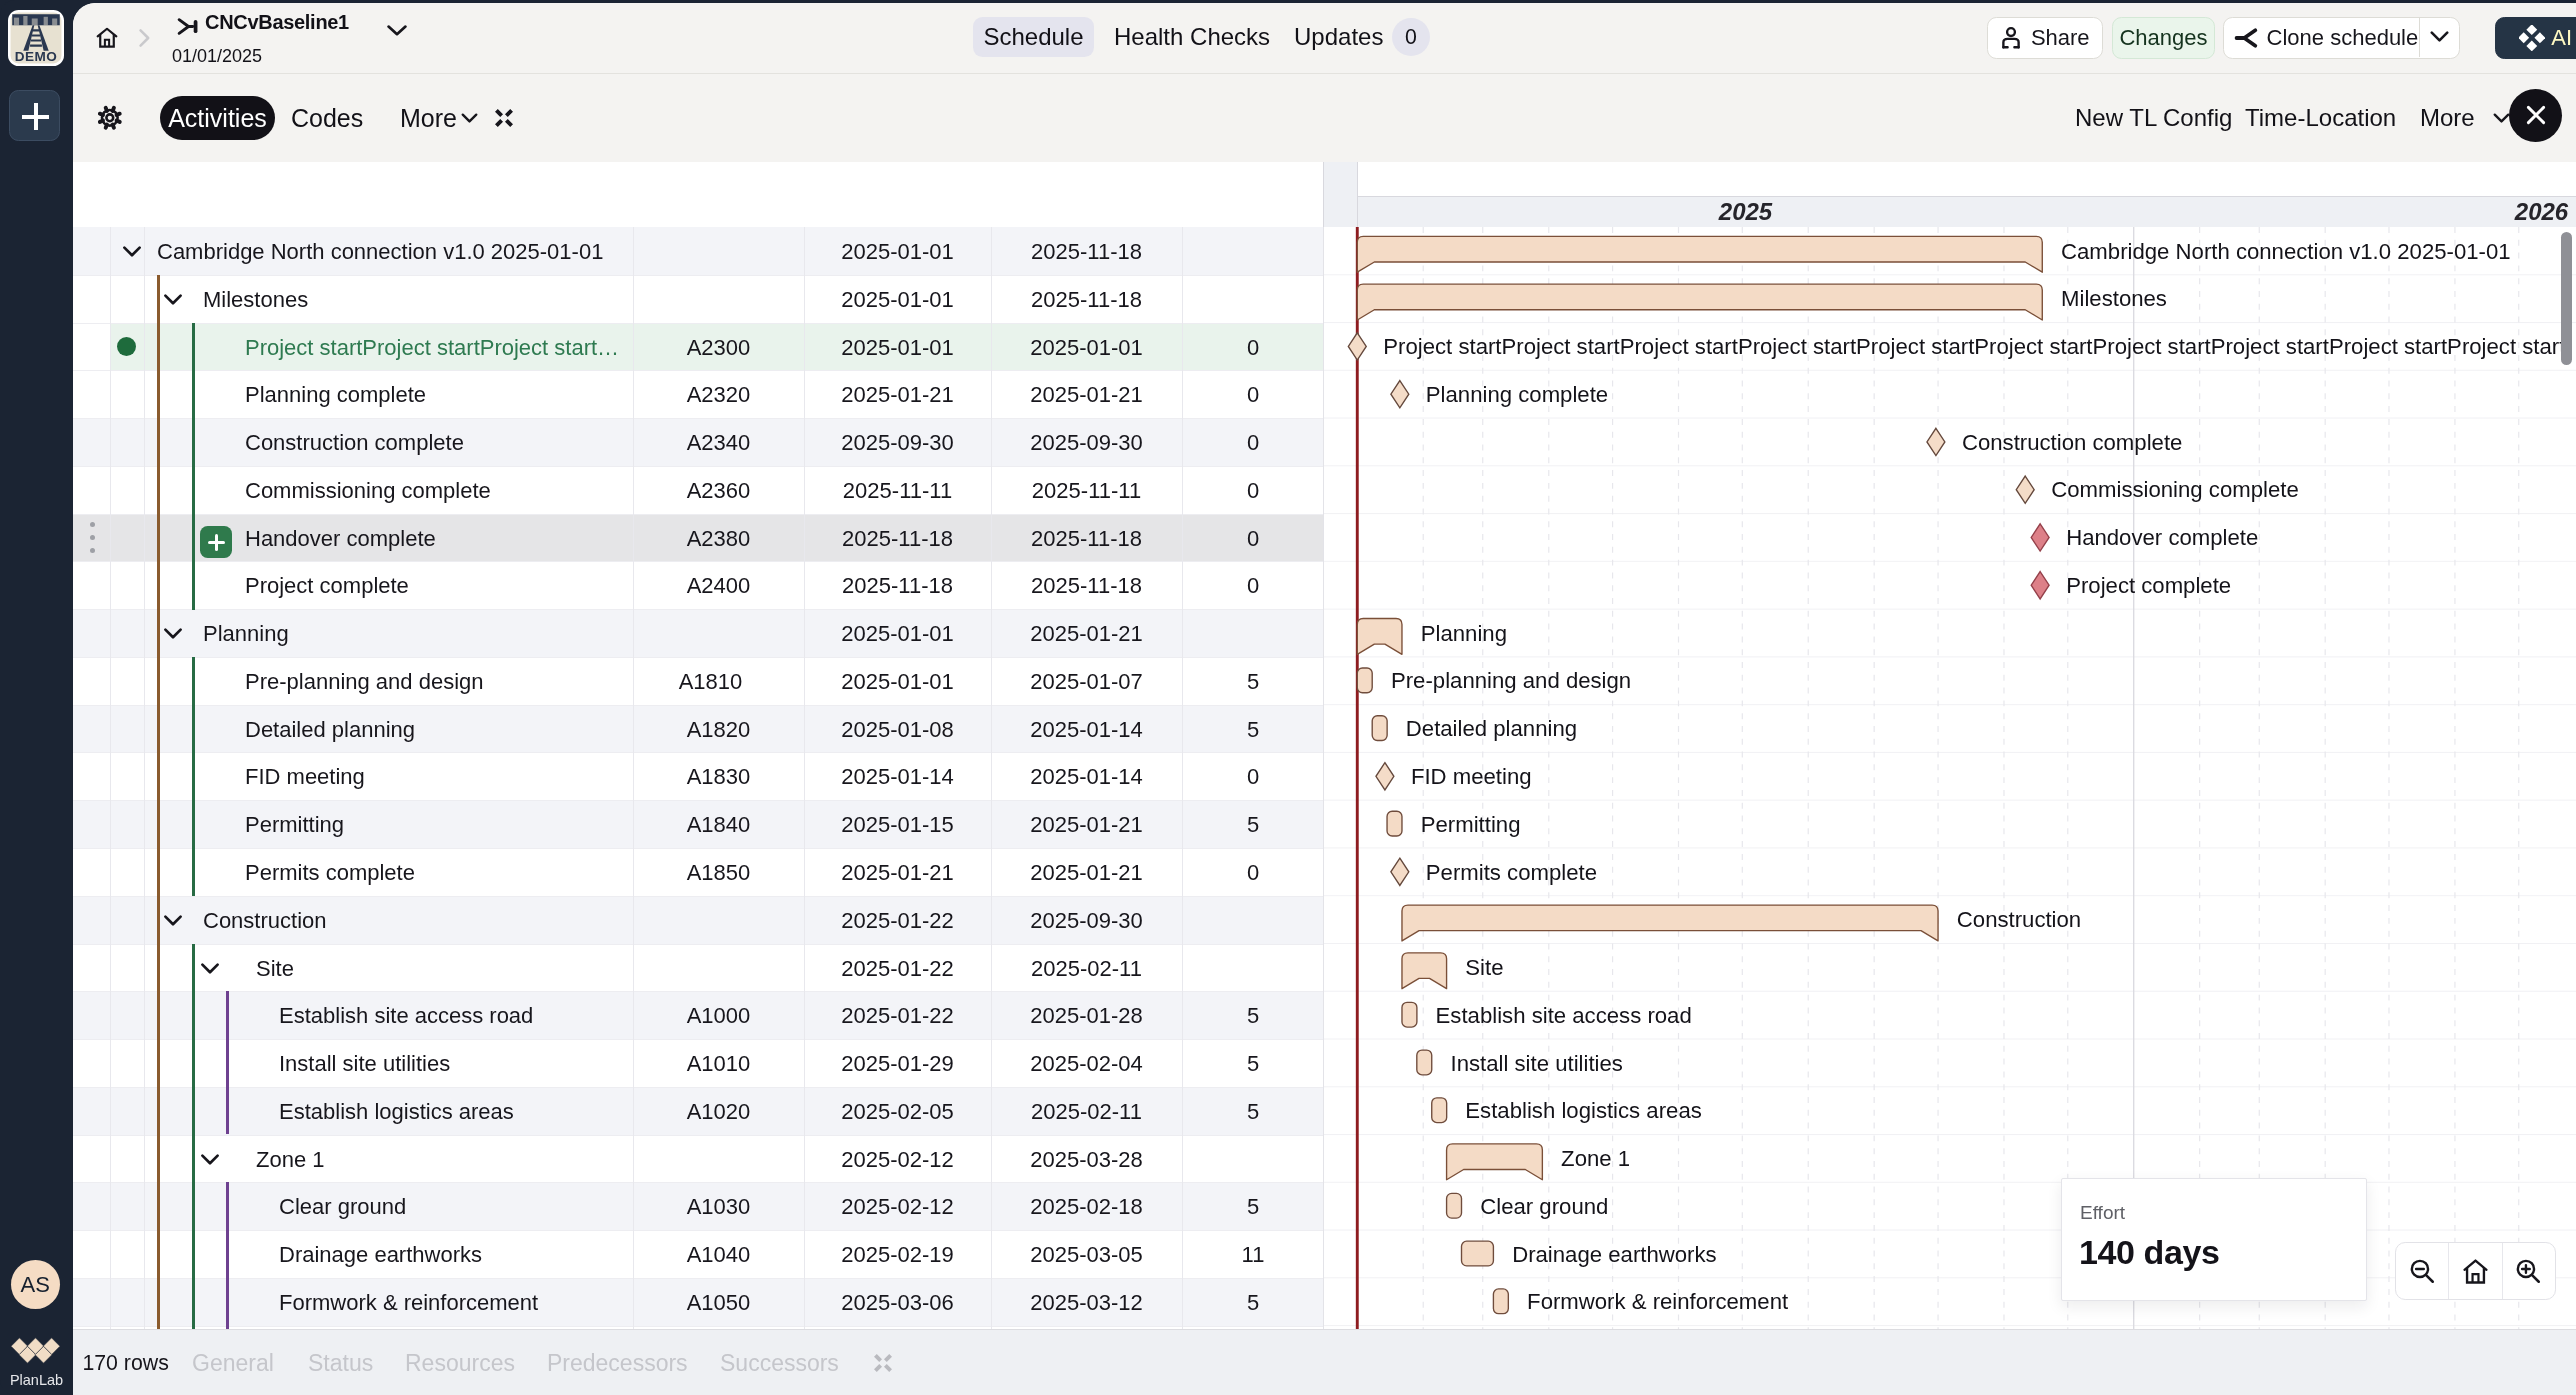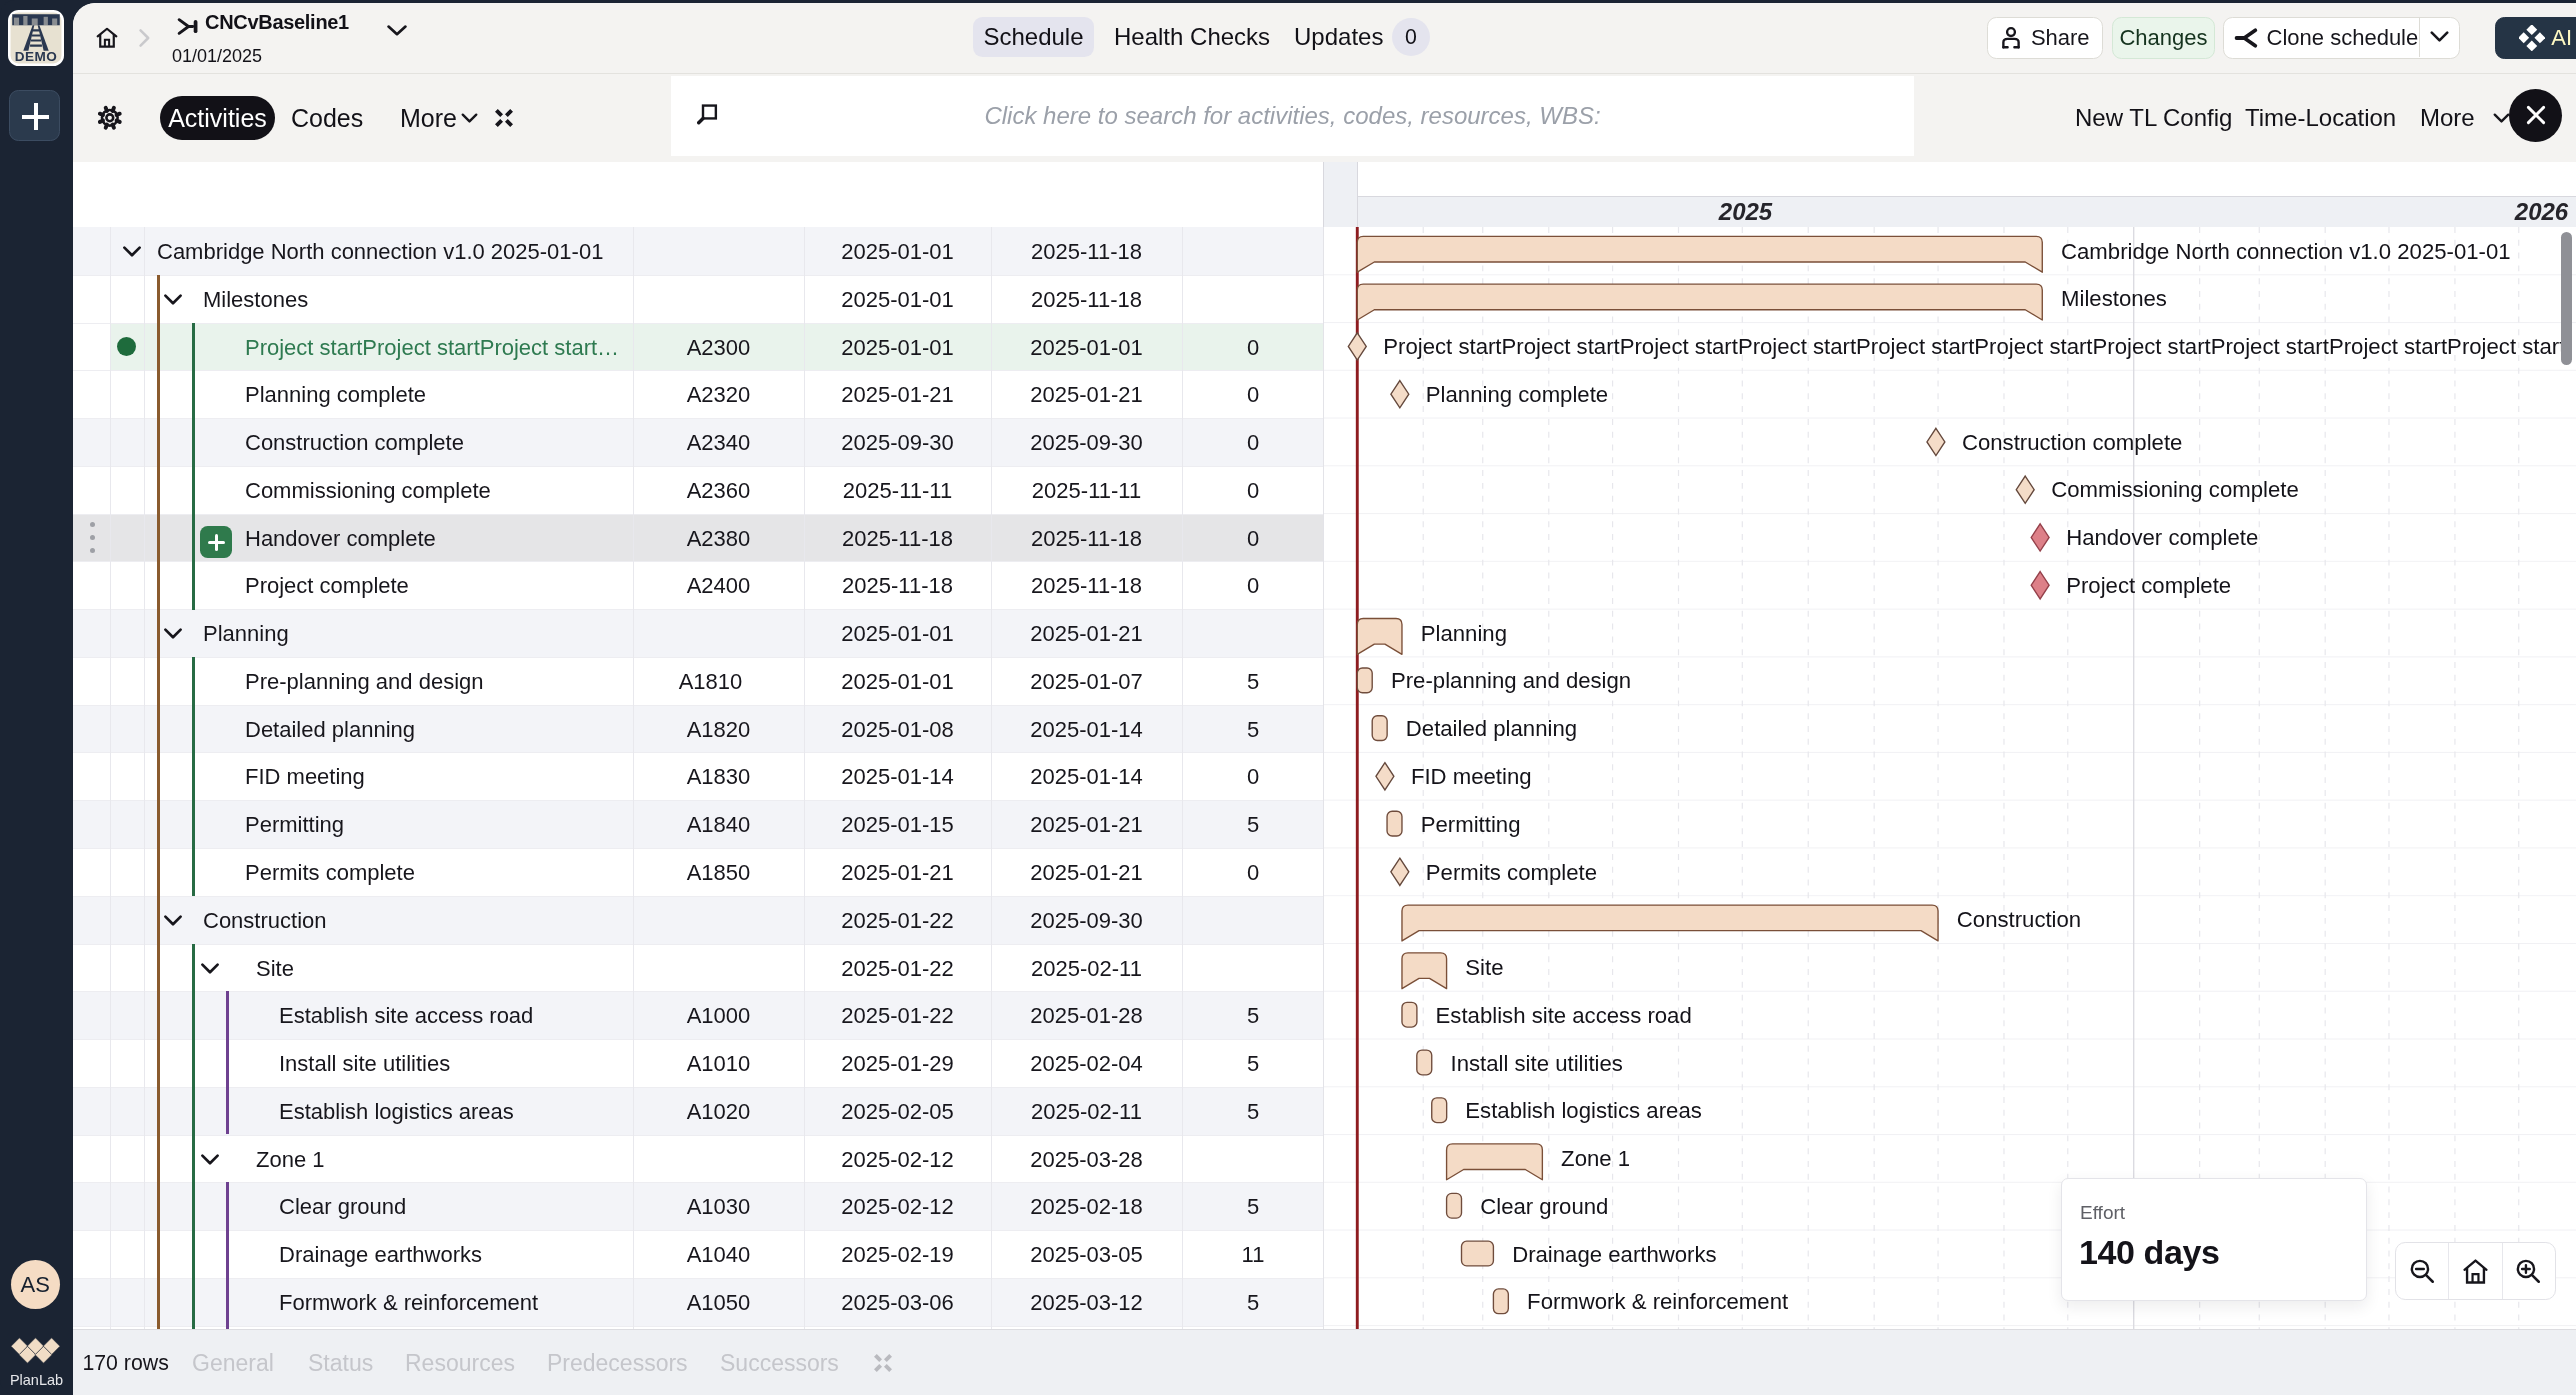--- a/index.html
+++ b/index.html
@@ -132,27 +132,20 @@
         </svg></div>
       <div class="abs" style="left:87px;top:22px;width:115px;height:44px;background:#121117;border-radius:22px;color:#fff;text-align:center;line-height:44px;font-size:25px;font-weight:500">Activities</div>
       <div class="abs" style="left:218px;top:22px;height:44px;line-height:44px;font-size:25px;font-weight:500;color:#121117">Codes</div>
       <div class="abs" style="left:327px;top:22px;height:44px;line-height:44px;font-size:25px;font-weight:500;color:#121117">More</div>
       <div class="abs" style="left:388px;top:38px"><svg style="" width="17" height="11" viewBox="0 0 20 13" fill="none">
           <path d="M2 2 L10 10 L18 2" stroke="#17161c" stroke-width="2.8" stroke-linecap="round" stroke-linejoin="round"></path>
         </svg></div>
       <div class="abs" style="left:420px;top:33px"><svg style="" width="22" height="22" viewBox="0 0 26 26" fill="none">
           <path d="M4 4 L10.2 10.2 M22 4 L15.8 10.2 M4 22 L10.2 15.8 M22 22 L15.8 15.8" stroke="#17161c" stroke-width="4.6"></path>
         </svg></div>
-      <div class="abs" style="left:598px;top:1.7px;width:1243px;height:80px;background:#fff">
-        <div class="abs" style="left:26.4px;top:27px"><svg style="" width="24" height="24" viewBox="0 0 28 28" fill="none">
-            <rect x="7" y="3" width="15" height="15" stroke="#17161c" stroke-width="2.8"></rect>
-            <path d="M7 18 L2 23" stroke="#17161c" stroke-width="4" stroke-linecap="round"></path>
-          </svg></div>
-        <div class="abs" style="left:0;top:0;width:1243px;height:80px;line-height:80px;text-align:center;font-size:24px;font-style:italic;color:#9ba0a9">Click here to search for activities, codes, resources, WBS:</div>
-      </div>
       <div class="abs" style="left:2002px;top:22px;height:44px;line-height:44px;font-size:24px;font-weight:500;color:#121117">New TL Config</div>
       <div class="abs" style="left:2172px;top:22px;height:44px;line-height:44px;font-size:24px;font-weight:500;color:#121117">Time-Location</div>
       <div class="abs" style="left:2347px;top:22px;height:44px;line-height:44px;font-size:24px;font-weight:500;color:#121117">More</div>
       <div class="abs" style="left:2420px;top:38px"><svg style="" width="17" height="11" viewBox="0 0 20 13" fill="none">
           <path d="M2 2 L10 10 L18 2" stroke="#17161c" stroke-width="2.8" stroke-linecap="round" stroke-linejoin="round"></path>
         </svg></div>
       <div class="abs" style="left:2436px;top:14.5px;width:53px;height:53px;border-radius:50%;background:#121117;display:flex;align-items:center;justify-content:center">
         <svg style="" width="22" height="22" viewBox="0 0 26 26" fill="none">
           <path d="M4 4 L22 22 M22 4 L4 22" stroke="#fff" stroke-width="3.4" stroke-linecap="round"></path>
         </svg>
@@ -486,21 +479,21 @@
       <div class="ftab" style="left:9.4px;color:#16151b;font-weight:400;font-size:21.3px">170 rows</div>
       <div class="ftab" style="left:119px">General</div>
       <div class="ftab" style="left:235px">Status</div>
       <div class="ftab" style="left:332px">Resources</div>
       <div class="ftab" style="left:474px">Predecessors</div>
       <div class="ftab" style="left:647px">Successors</div>
       <div class="abs" style="left:799px;top:22px"><svg style="" width="22" height="22" viewBox="0 0 26 26" fill="none">
           <path d="M4 4 L10.2 10.2 M22 4 L15.8 10.2 M4 22 L10.2 15.8 M22 22 L15.8 15.8" stroke="#b9babf" stroke-width="4.6"></path>
         </svg></div>
     </div>
-    <div class="abs" style="left:1988px;top:1175px;width:306px;height:123px;background:#fff;border:1.3px solid #e4e4e9;border-radius:7px;box-shadow:0 5.1px 15.4px rgba(20,20,40,.08)">
+    <div class="abs" style="left:1988px;top:1175px;width:306px;height:123px;background:#fff;border:1.3px solid #e4e4e9;border-radius:2px;box-shadow:0 5.1px 15.4px rgba(20,20,40,.08)">
       <div class="abs" style="left:18px;top:23px;font-size:19px;color:#5f6066">Effort</div>
       <div class="abs" style="left:17px;top:54px;font-size:34px;font-weight:700;color:#141319;letter-spacing:-0.4px">140 days</div>
     </div>
     <div class="abs" style="left:2322px;top:1239px;width:161px;height:58px;background:#fff;border:1.3px solid #e2e2e7;border-radius:10.2px;display:flex">
       <div style="flex:1;display:flex;align-items:center;justify-content:center;border-right:0.9px solid #e7e7ec">
         <svg style="" width="29" height="29" viewBox="0 0 34 34" fill="none">
           <circle cx="14" cy="14" r="9.5" stroke="#17161c" stroke-width="2.8"></circle>
           <path d="M21.5 21.5 L29 29" stroke="#17161c" stroke-width="3" stroke-linecap="round"></path>
           <path d="M9.5 14 H18.5" stroke="#17161c" stroke-width="2.8" stroke-linecap="round"></path>
         </svg>

